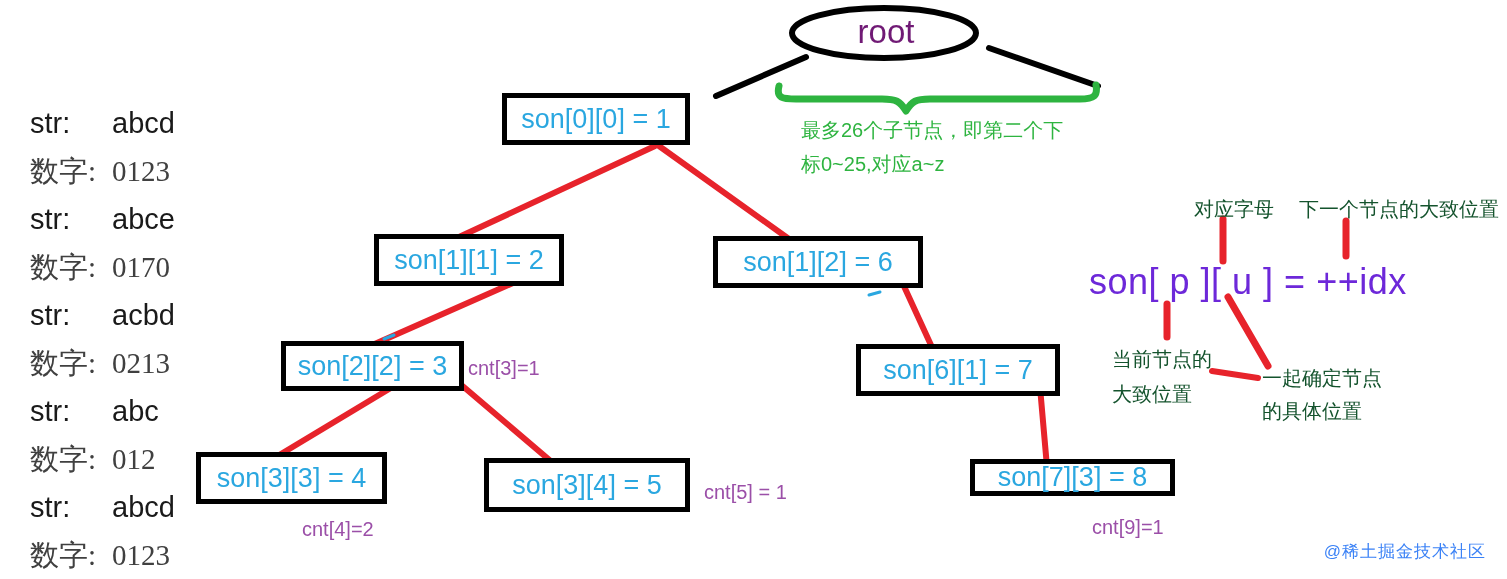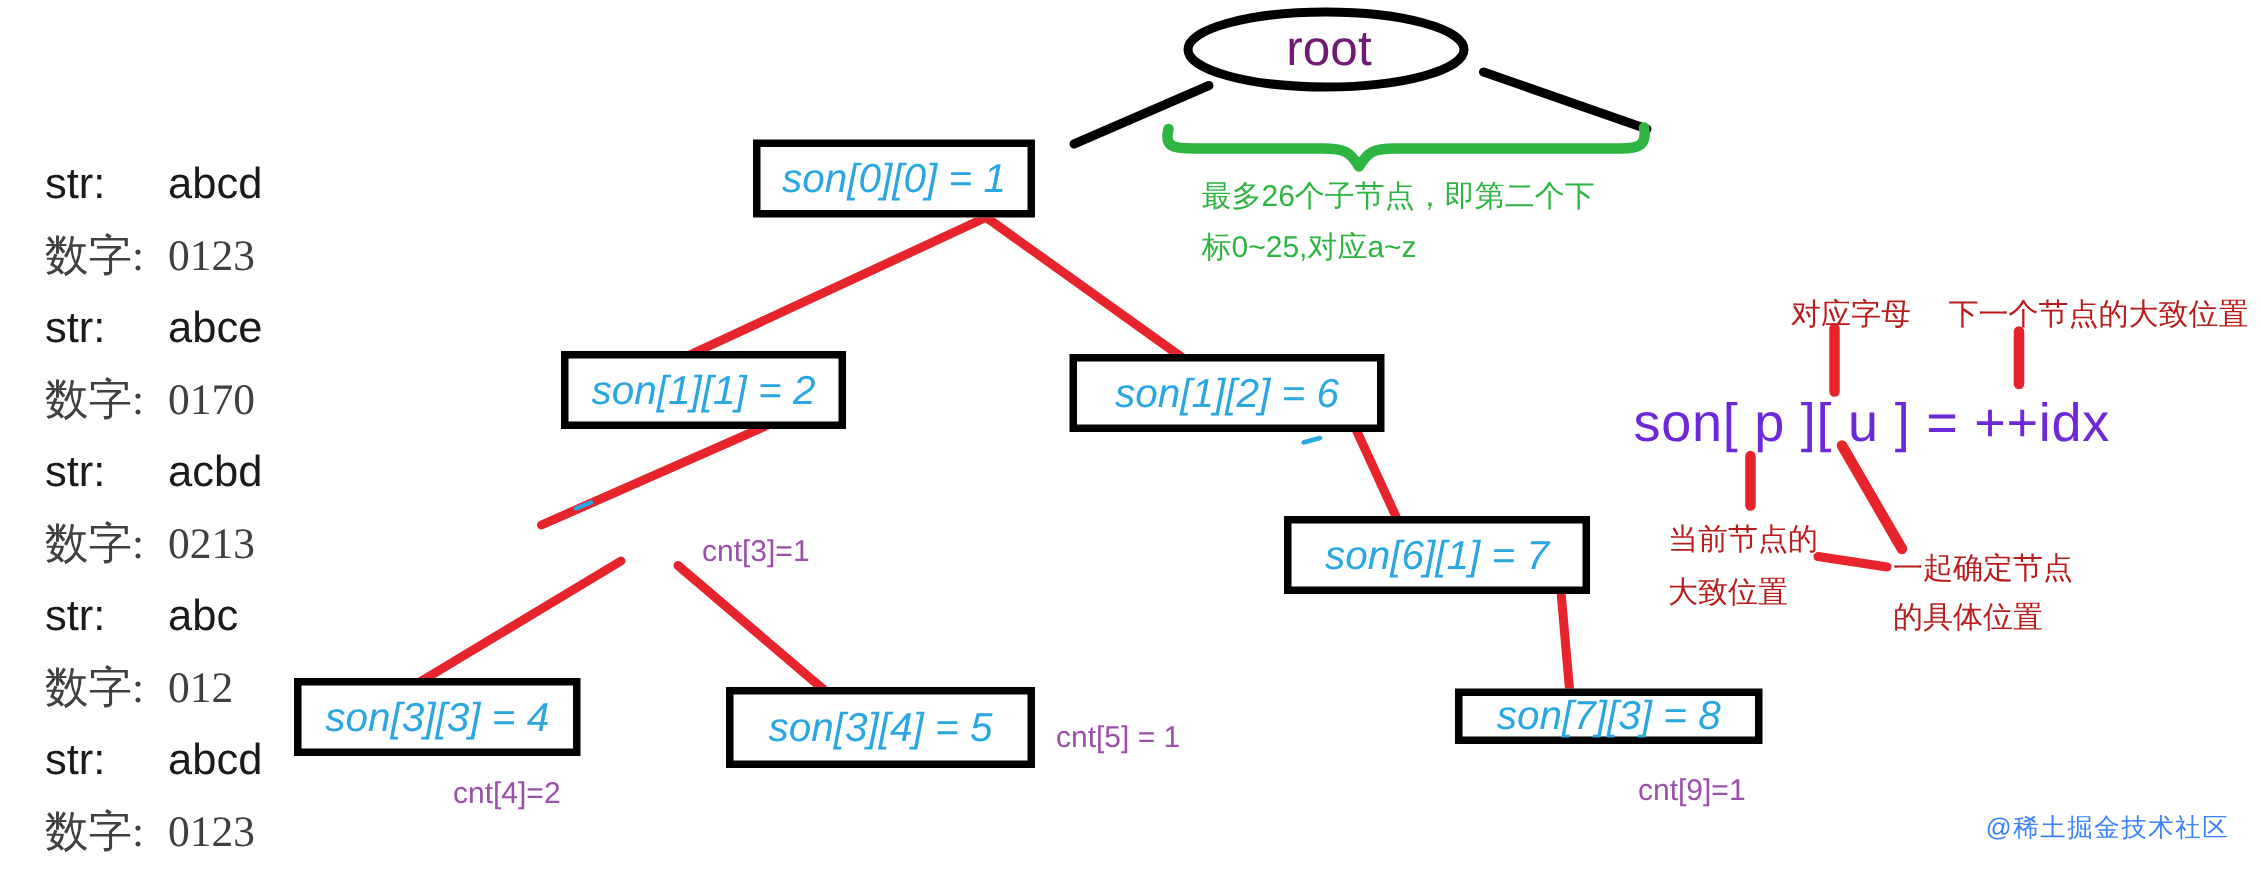--- a/index.html
+++ b/index.html
@@ -22,38 +22,37 @@
   
   .node{
     position:absolute;
     border:5px solid #000;
     background:#fff;
     color:#2aa7e0;
     font-size:27px;
     display:flex;align-items:center;justify-content:center;
     white-space:nowrap;
     box-sizing:border-box;
-    font-style:italic;
   }
 
   
   .root-label{
     position:absolute;left:826px;top:13px;width:120px;
     text-align:center;font-size:33px;color:#701a75;
   }
 
   
   .cnt{position:absolute;color:#9b4fa8;font-size:20px;white-space:nowrap;}
 
   
   .gnote{position:absolute;color:#2eb440;font-size:20px;white-space:nowrap;}
   .formula{position:absolute;left:1089px;top:261px;color:#6d28d9;font-size:36px;white-space:nowrap;letter-spacing:.5px;}
 
   
-  .rnote{position:absolute;color:#b91c1c;font-size:20px;white-space:nowrap;}
+  .rnote{position:absolute;color:#14532d;font-size:20px;white-space:nowrap;}
 
   
   .watermark{
     position:absolute;left:1315px;top:540px;width:180px;
     color:#3b82f6;font-size:17px;text-align:center;letter-spacing:1px;white-space:nowrap;
   }
 </style>
 </head>
 <body>
 
@@ -125,20 +124,21 @@
   <div class="lrow row-num" style="top:538px">
       <span class="lbl">数字:</span>
       <span class="val">0123</span>
     </div>
 
   <div class="root-label">root</div>
 
   <div class="node" style="left:502px;top:93px;width:188px;height:52px">son[0][0] = 1</div>
   <div class="node" style="left:374px;top:234px;width:190px;height:52px">son[1][1] = 2</div>
   <div class="node" style="left:713px;top:236px;width:210px;height:52px">son[1][2] = 6</div>
+  <div class="node" style="left:281px;top:341px;width:183px;height:50px">son[2][2] = 3</div>
   <div class="node" style="left:196px;top:452px;width:191px;height:52px">son[3][3] = 4</div>
   <div class="node" style="left:484px;top:458px;width:206px;height:54px">son[3][4] = 5</div>
   <div class="node" style="left:856px;top:344px;width:204px;height:52px">son[6][1] = 7</div>
   <div class="node" style="left:970px;top:459px;width:205px;height:37px">son[7][3] = 8</div>
 
   <div class="cnt" style="left:468px;top:357px">cnt[3]=1</div>
   <div class="cnt" style="left:704px;top:481px">cnt[5] = 1</div>
   <div class="cnt" style="left:302px;top:518px">cnt[4]=2</div>
   <div class="cnt" style="left:1092px;top:516px">cnt[9]=1</div>
 

